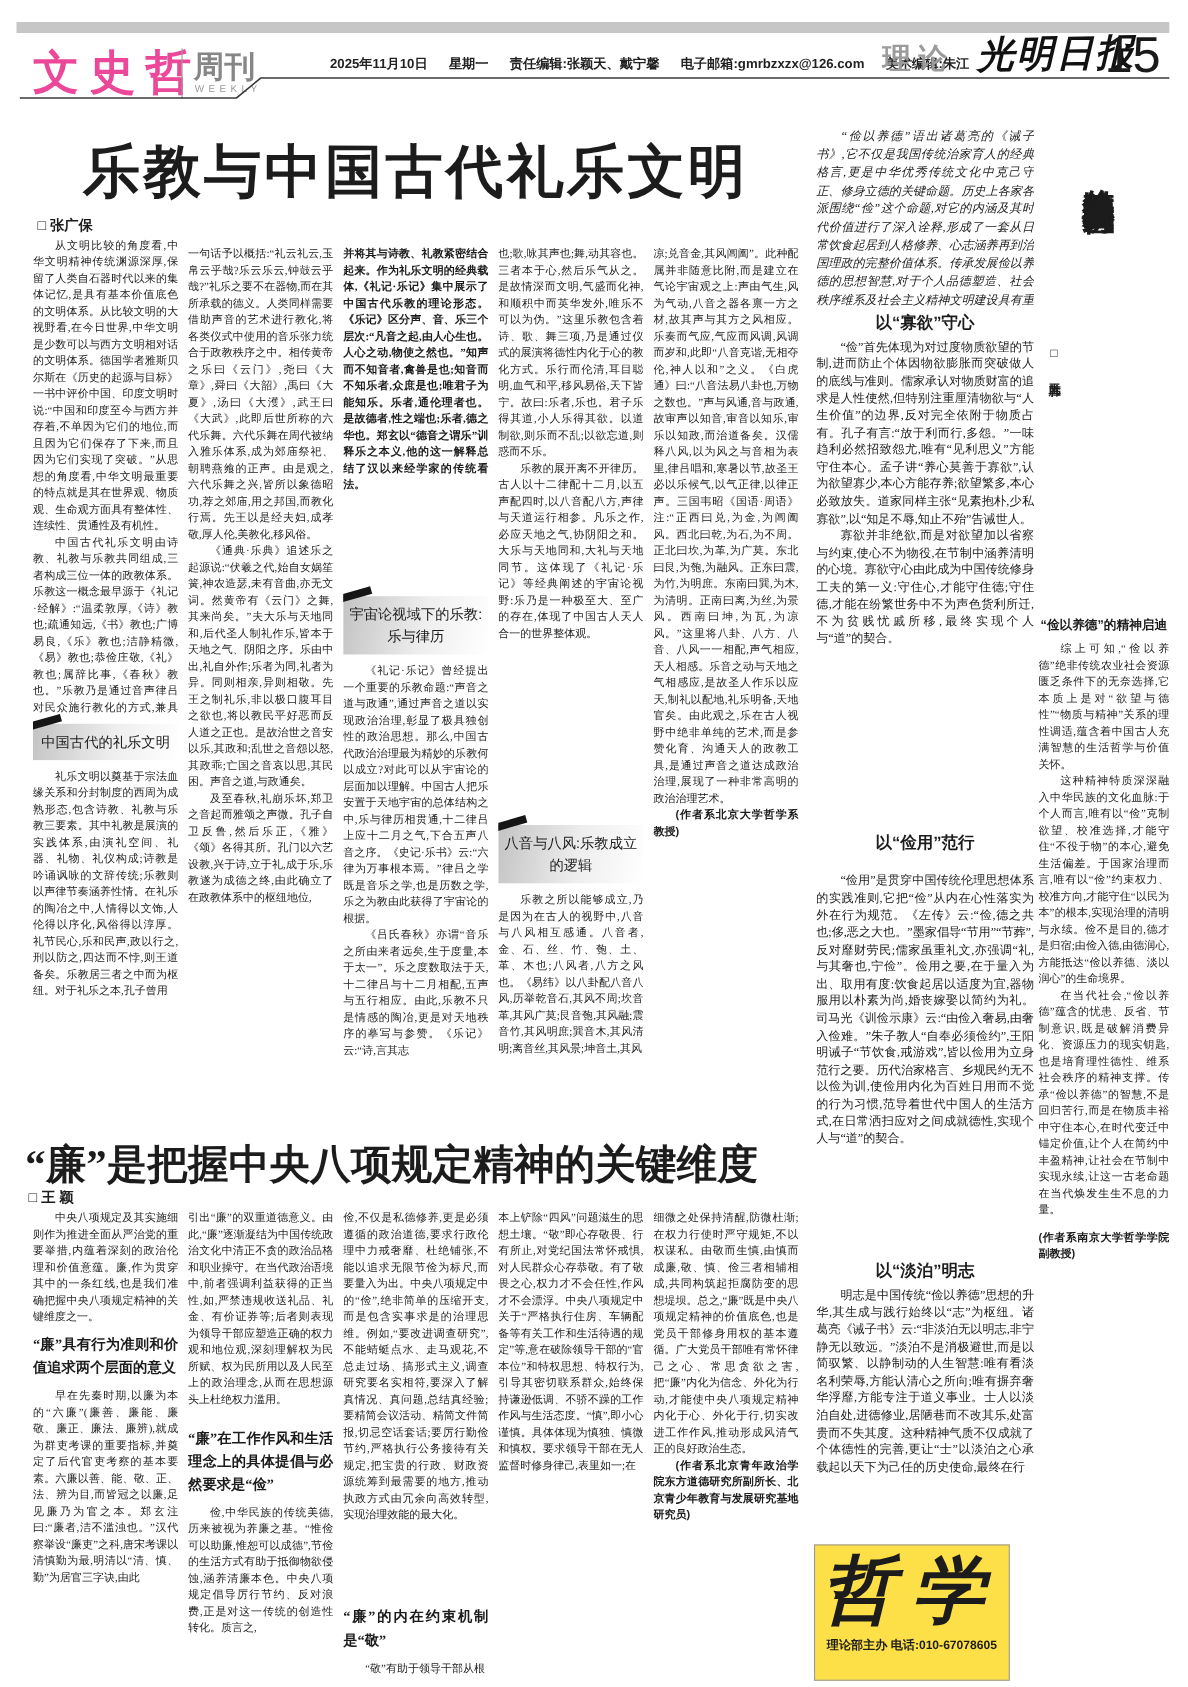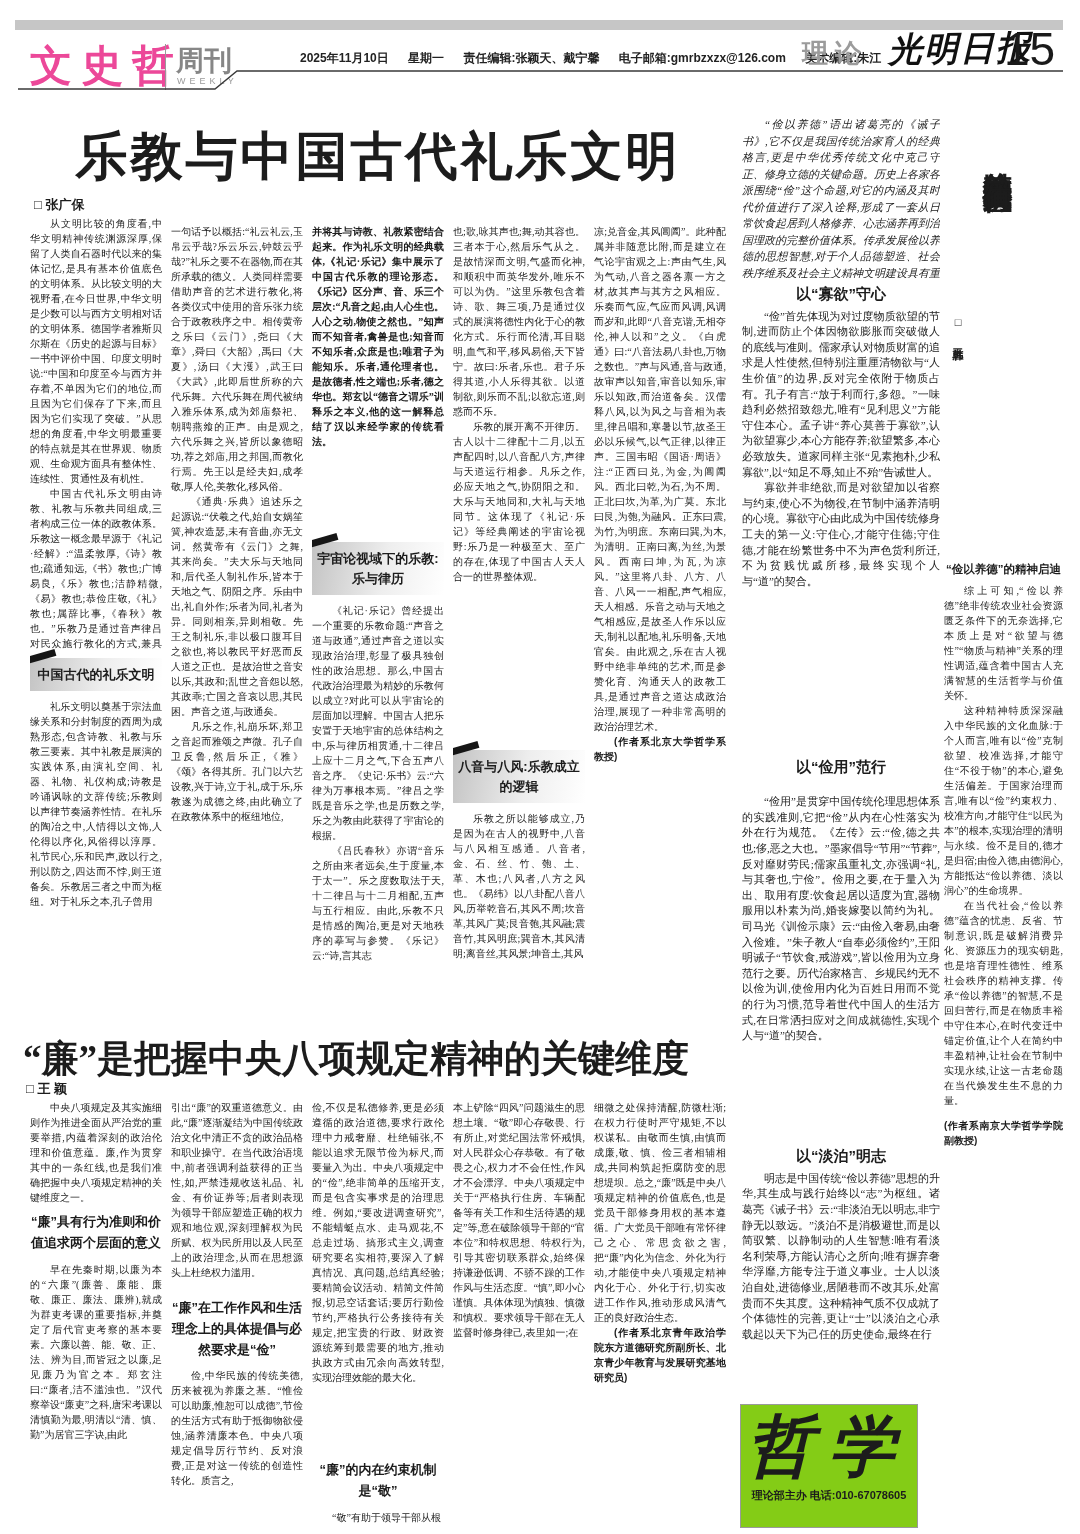--- a/index.html
+++ b/index.html
@@ -42,36 +42,36 @@
   .byline{position:absolute;font-size:13px;font-weight:bold;font-family:"Liberation Sans",sans-serif;}
   .h1-bottom{position:absolute;left:23px;top:1034px;font-size:37px;font-weight:900;letter-spacing:0px;
              white-space:nowrap;}
   .vhead{position:absolute;left:978px;top:148px;height:420px;writing-mode:vertical-rl;
          text-orientation:upright;font-size:29px;font-weight:900;letter-spacing:1px;
          font-family:"Liberation Serif",serif;}
   .vbyline{position:absolute;left:950px;top:316px;height:110px;writing-mode:vertical-rl;
            text-orientation:upright;font-size:11px;font-weight:bold;}
 
   
-  .box-sub{position:relative;font-family:"Liberation Sans",sans-serif;font-weight:bold;font-size:13px;
+  .box-sub{position:relative;font-family:"Liberation Sans",sans-serif;font-weight:normal;font-size:13px;
            line-height:1.55;text-align:center;background:linear-gradient(100deg,#c3c3c3 0%,#eeeeee 55%,#ffffff 100%);
            padding:7px 2px 6px;margin:6px 0 8px;}
   .box-sub::before{content:"";position:absolute;left:-4px;top:-5px;width:30px;height:7px;background:#161616;
            transform:rotate(-16deg);}
   .sub-plain{font-family:"Liberation Sans",sans-serif;font-weight:bold;font-size:15px;text-align:center;
            margin:6px 0 7px;}
   .sub-small{font-family:"Liberation Sans",sans-serif;font-weight:bold;font-size:11.5px;text-align:center;
            margin:6px 0 6px;}
-  .sub-bottom{font-family:Liberation Sans, sans-serif;font-weight:bold;font-size:13px;line-height:1.6;
-           text-align:center;margin:8px 0;}
+  .sub-bottom{font-family:Liberation Serif, serif;font-weight:bold;font-size:13px;line-height:1.6;
+           margin:8px 0;}
   .author p{font-weight:bold;font-family:"Liberation Sans",sans-serif;}
 
   
   .zx-box{position:absolute;left:740px;top:1404px;width:176px;height:122px;border:1px solid #9a9a9a;
-          background:#84cc16;}
+          background:#fde047;}
   .zx-title{margin-top:2px;text-align:center;font-size:66px;font-weight:900;font-style:italic;
             letter-spacing:16px;line-height:1.2;white-space:nowrap;overflow:hidden;}
   .zx-info{text-align:center;font-size:11px;font-weight:bold;font-family:"Liberation Sans",sans-serif;
            margin-top:2px;}
 </style>
 </head>
 <body>
 
 <div class="page">
 
@@ -108,21 +108,21 @@
       <div class="box-sub">中国古代的礼乐文明</div>
       <div class="chunk">
           <p>礼乐文明以奠基于宗法血缘关系和分封制度的西周为成熟形态,包含诗教、礼教与乐教三要素。其中礼教是展演的实践体系,由演礼空间、礼器、礼物、礼仪构成;诗教是吟诵讽咏的文辞传统;乐教则以声律节奏涵养性情。在礼乐的陶冶之中,人情得以文饰,人伦得以序化,风俗得以淳厚。礼节民心,乐和民声,政以行之,刑以防之,四达而不悖,则王道备矣。乐教居三者之中而为枢纽。对于礼乐之本,孔子曾用</p>
         </div>
     </div>
 
     <div class="col bodytext" style="left:171px;top:224px;width:132px;height:786px;">
       <div class="chunk cont">
           <p>一句话予以概括:“礼云礼云,玉帛云乎哉?乐云乐云,钟鼓云乎哉?”礼乐之要不在器物,而在其所承载的德义。人类同样需要借助声音的艺术进行教化,将各类仪式中使用的音乐张力统合于政教秩序之中。相传黄帝之乐曰《云门》,尧曰《大章》,舜曰《大韶》,禹曰《大夏》,汤曰《大濩》,武王曰《大武》,此即后世所称的六代乐舞。六代乐舞在周代被纳入雅乐体系,成为郊庙祭祀、朝聘燕飨的正声。由是观之,六代乐舞之兴,皆所以象德昭功,荐之郊庙,用之邦国,而教化行焉。先王以是经夫妇,成孝敬,厚人伦,美教化,移风俗。</p>
           <p>《通典·乐典》追述乐之起源说:“伏羲之代,始自女娲笙簧,神农造瑟,未有音曲,亦无文词。然黄帝有《云门》之舞,其来尚矣。”夫大乐与天地同和,后代圣人制礼作乐,皆本于天地之气、阴阳之序。乐由中出,礼自外作;乐者为同,礼者为异。同则相亲,异则相敬。先王之制礼乐,非以极口腹耳目之欲也,将以教民平好恶而反人道之正也。是故治世之音安以乐,其政和;乱世之音怨以怒,其政乖;亡国之音哀以思,其民困。声音之道,与政通矣。</p>
-          <p>凡乐之作,礼崩乐坏,郑卫之音起而雅颂之声微。孔子自卫反鲁,然后乐正,《雅》《颂》各得其所。孔门以六艺设教,兴于诗,立于礼,成于乐,乐教遂为成德之终,由此确立了在政教体系中的枢纽地位,</p>
+          <p>及至春秋,礼崩乐坏,郑卫之音起而雅颂之声微。孔子自卫反鲁,然后乐正,《雅》《颂》各得其所。孔门以六艺设教,兴于诗,立于礼,成于乐,乐教遂为成德之终,由此确立了在政教体系中的枢纽地位,</p>
         </div>
     </div>
 
     <div class="col bodytext" style="left:312px;top:224px;width:132px;height:786px;">
       <div class="chunk cont" style="height:312px;font-weight:bold;">
           <p>并将其与诗教、礼教紧密结合起来。作为礼乐文明的经典载体,《礼记·乐记》集中展示了中国古代乐教的理论形态。《乐记》区分声、音、乐三个层次:“凡音之起,由人心生也。人心之动,物使之然也。”知声而不知音者,禽兽是也;知音而不知乐者,众庶是也;唯君子为能知乐。乐者,通伦理者也。是故德者,性之端也;乐者,德之华也。郑玄以“德音之谓乐”训释乐之本义,他的这一解释总结了汉以来经学家的传统看法。</p>
         </div>
       <div class="box-sub">宇宙论视域下的乐教:乐与律历</div>
       <div class="chunk">
           <p>《礼记·乐记》曾经提出一个重要的乐教命题:“声音之道与政通”,通过声音之道以实现政治治理,彰显了极具独创性的政治思想。那么,中国古代政治治理最为精妙的乐教何以成立?对此可以从宇宙论的层面加以理解。中国古人把乐安置于天地宇宙的总体结构之中,乐与律历相贯通,十二律吕上应十二月之气,下合五声八音之序。《史记·乐书》云:“六律为万事根本焉。”律吕之学既是音乐之学,也是历数之学,乐之为教由此获得了宇宙论的根据。</p>

